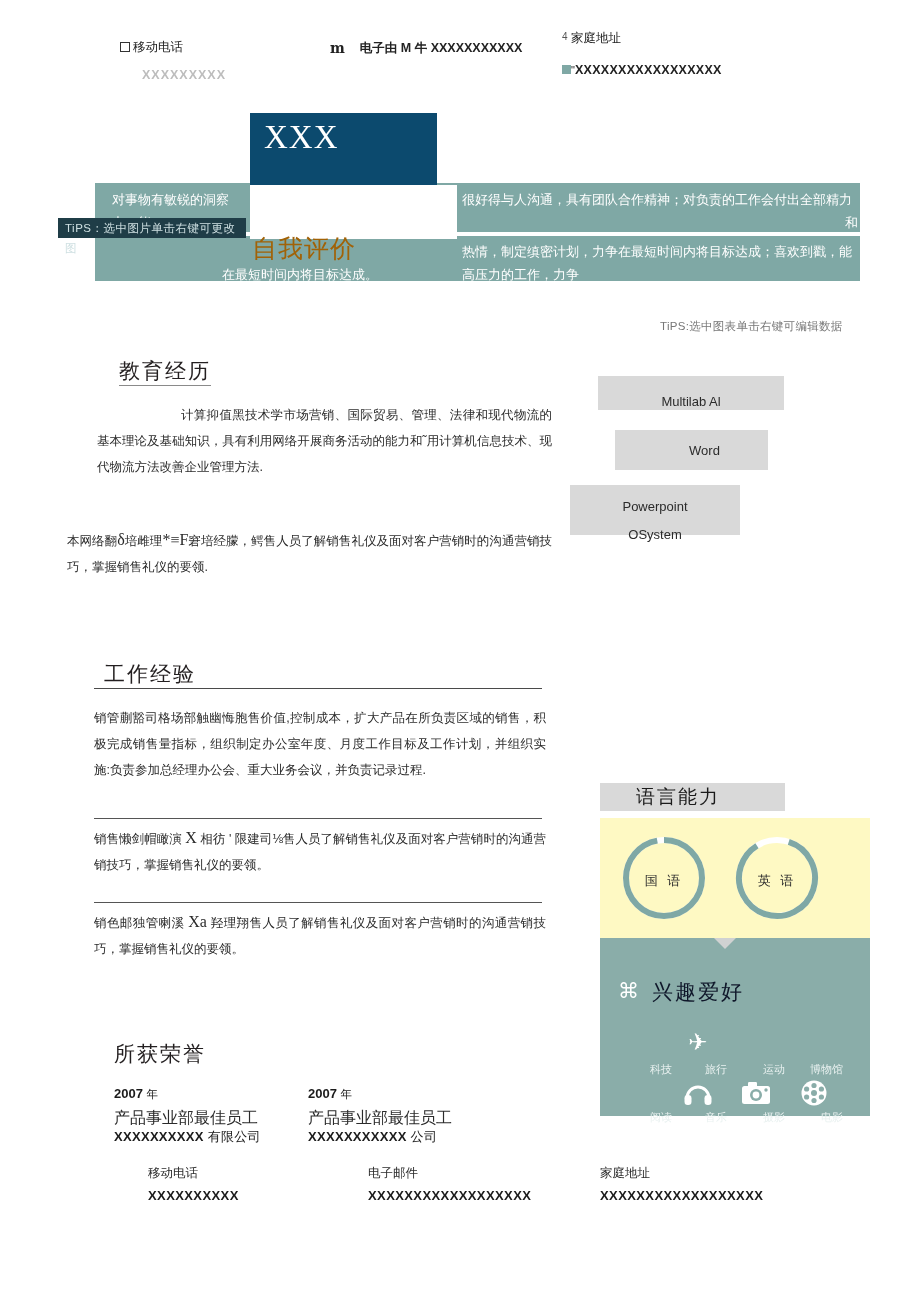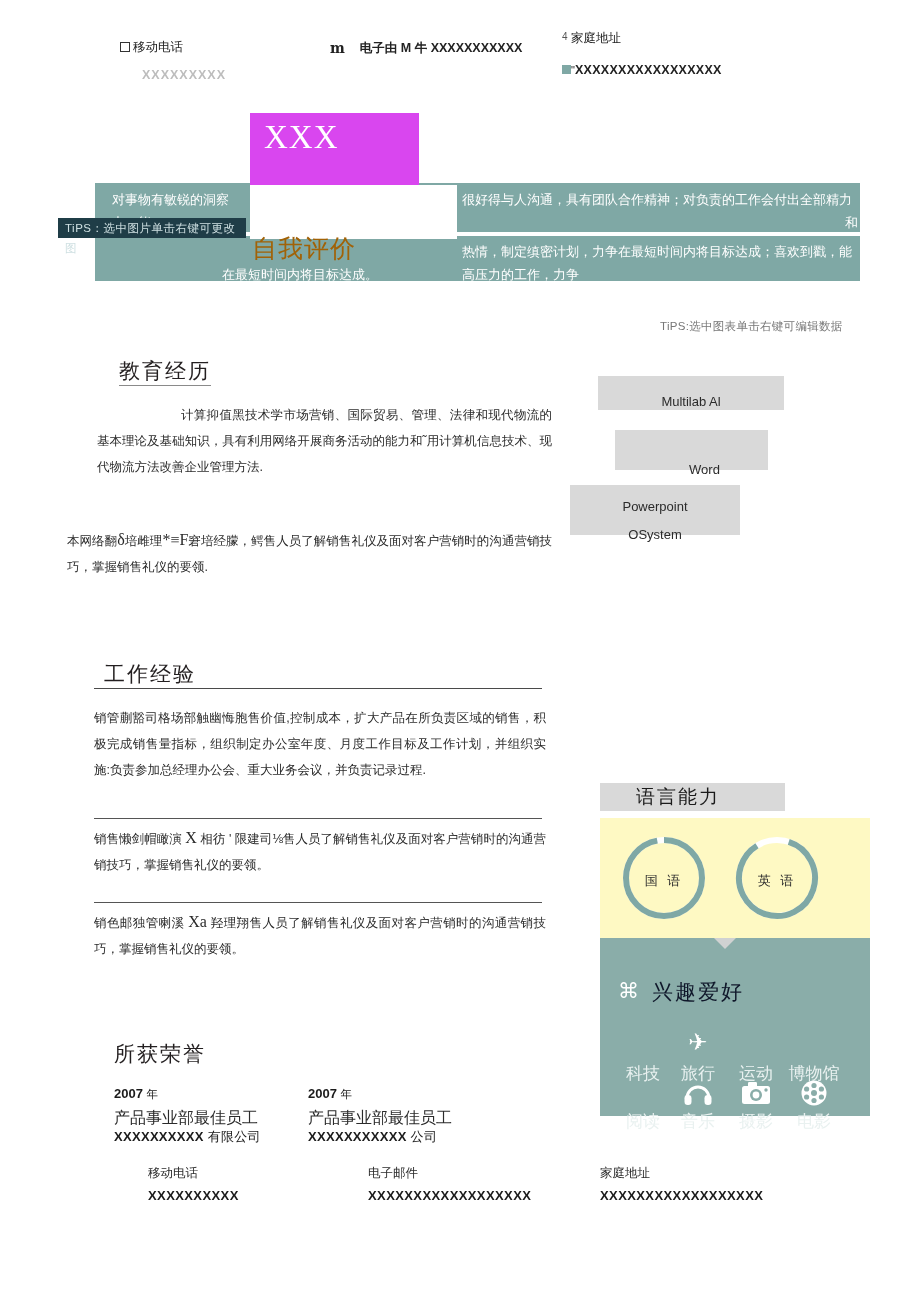--- a/index.html
+++ b/index.html
@@ -22,21 +22,21 @@
   .tc-col{position:absolute;font-size:12.5px;line-height:1.6;color:#222;}
   .tc-label{font-size:12.5px;white-space:nowrap;}
   .tc-value{font-size:12.5px;font-weight:bold;letter-spacing:.3px;white-space:nowrap;}
   .tc-faded{color:#bdbdbd;font-weight:bold;letter-spacing:1px;}
   .mini-icon{display:inline-block;vertical-align:-1px;margin-right:3px;}
   .sq-out{width:8px;height:8px;border:1.4px solid #333;display:inline-block;}
   .sq-fill{width:9px;height:9px;background:#7fa8a5;display:inline-block;}
   .m-glyph{font-family:"DejaVu Serif","Liberation Serif",serif;font-weight:bold;font-size:14px;}
 
   
-  #name-block{left:250px;top:113px;width:169px;height:72px;background:#d946ef;text-align:right;}
+  #name-block{left:250px;top:113px;width:187px;height:72px;background:#0c4a6e;text-align:right;}
   #name-text{position:absolute;left:14px;top:6px;color:#ffffff;
     font-family:"Liberation Serif","DejaVu Serif",serif;font-size:33px;letter-spacing:1px;}
   #photo-placeholder{left:250px;top:185px;width:207px;height:54px;background:#ffffff;}
 
   #band-1{left:95px;top:183px;width:765px;height:49px;background:#7fa8a5;}
   #band-2{left:95px;top:236px;width:765px;height:45px;background:#7fa8a5;}
 
   .band-text{position:absolute;color:#ffffff;font-size:13px;line-height:23px;}
   #band1-left{left:112px;top:188px;width:140px;}
   #band1-right{left:462px;top:188px;width:396px;text-align:left;}
@@ -74,21 +74,21 @@
   .donut{position:absolute;width:88px;height:88px;border-radius:50%;}
   .donut-label{position:absolute;width:88px;text-align:center;font-size:13px;color:#2b2b2b;letter-spacing:3px;}
 
   
   #hobby-panel{left:600px;top:938px;width:270px;height:178px;background:#8aada9;}
   #hobby-notch{left:714px;top:938px;width:0;height:0;border-left:11px solid transparent;
     border-right:11px solid transparent;border-top:11px solid #d0d2d2;}
   #hobby-title{left:652px;top:978px;color:#0f172a;font-size:21px;letter-spacing:2px;}
   #hobby-cmd{left:618px;top:980px;color:#ffffff;font-size:21px;line-height:21px;}
   .hob-icon{position:absolute;color:#ffffff;text-align:center;width:58px;font-size:23px;line-height:26px;}
-  .hob-label{position:absolute;color:#e9f1f0;text-align:center;width:58px;font-size:17px;}
+  .hob-label{position:absolute;color:#e9f1f0;text-align:right;width:58px;font-size:11px;}
 
   
   .hon-year{position:absolute;font-size:13px;font-weight:bold;color:#1b1b1b;}
   .hon-year em{font-style:normal;font-weight:normal;font-size:11.5px;}
   .hon-role{position:absolute;font-size:16px;color:#2b2b2b;}
   .hon-comp{position:absolute;font-size:13px;font-weight:bold;color:#1b1b1b;letter-spacing:.3px;}
   .hon-comp em{font-style:normal;font-weight:normal;}
 
   
   .ft-label{position:absolute;font-size:12.5px;color:#2b2b2b;}
@@ -148,21 +148,21 @@
 
   <div class="para" style="left:67px;top:527px;width:485px;">
     <span>本网络翻</span><span class="garble g-big">δ</span><span>培雌理</span><span class="garble g-big">*≡F</span><span>窘培经朦，鳄售人员了解销售礼仪及面对客户营销时的沟通营销技巧，掌握销售礼仪的要领.</span>
   </div>
 
   <div class="abs" id="skills-wrap">
     <div class="skill-bar" style="left:28px;top:4px;width:186px;height:34px;"></div>
     <div class="skill-label" style="left:28px;top:22px;width:186px;">Multilab Al</div>
 
     <div class="skill-bar" style="left:45px;top:58px;width:153px;height:40px;"></div>
-    <div class="skill-label" style="left:45px;top:71px;width:179px;margin-top:19px;">Word</div>
+    <div class="skill-label" style="left:45px;top:71px;width:179px;">Word</div>
 
     <div class="skill-bar" style="left:0px;top:113px;width:170px;height:50px;"></div>
     <div class="skill-label" style="left:0px;top:127px;width:170px;">Powerpoint</div>
     <div class="skill-label" style="left:0px;top:155px;width:170px;">OSystem</div>
   </div>
 
   <div class="sec-head" style="left:104px;top:660px;">工作经验</div>
   <div class="sec-rule" style="left:94px;top:688px;width:448px;"></div>
 
   <div class="para" style="left:94px;top:705px;width:452px;">

